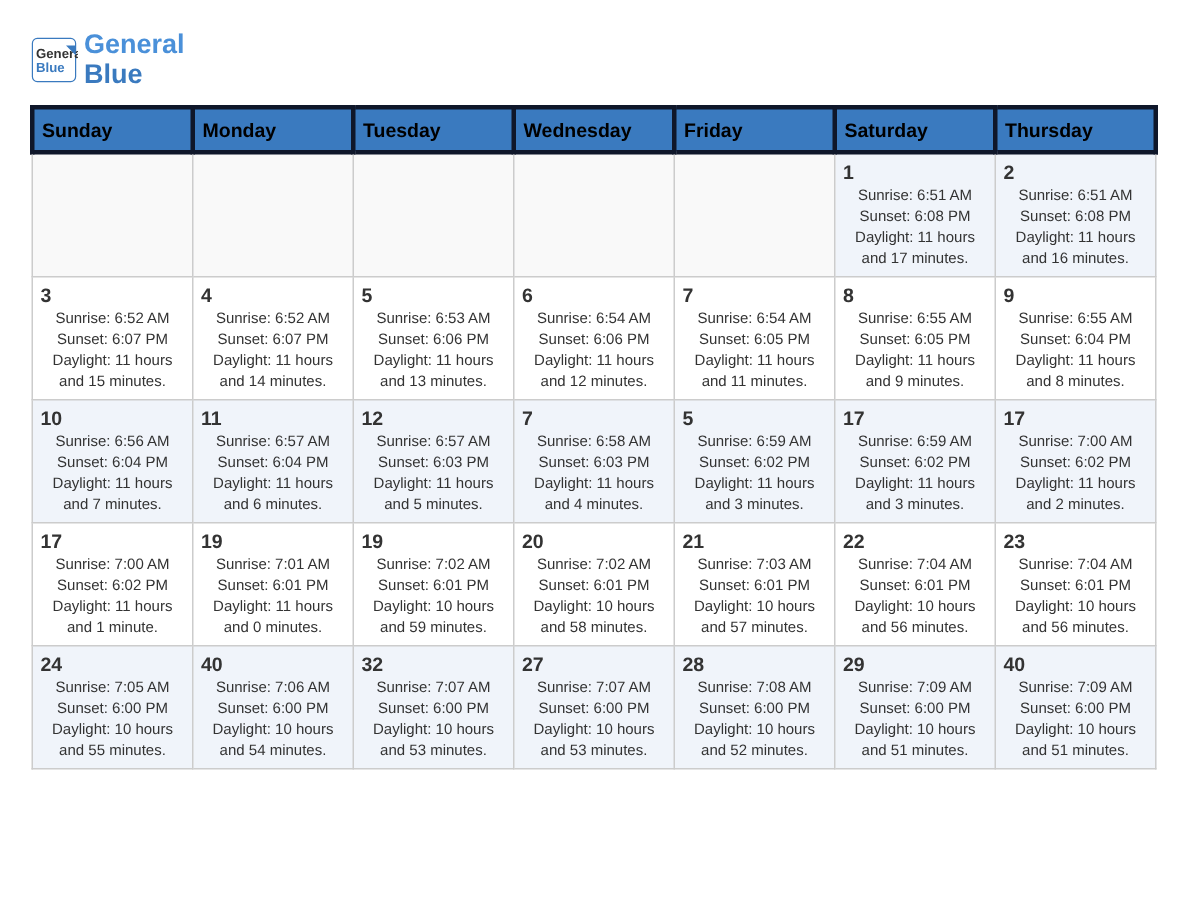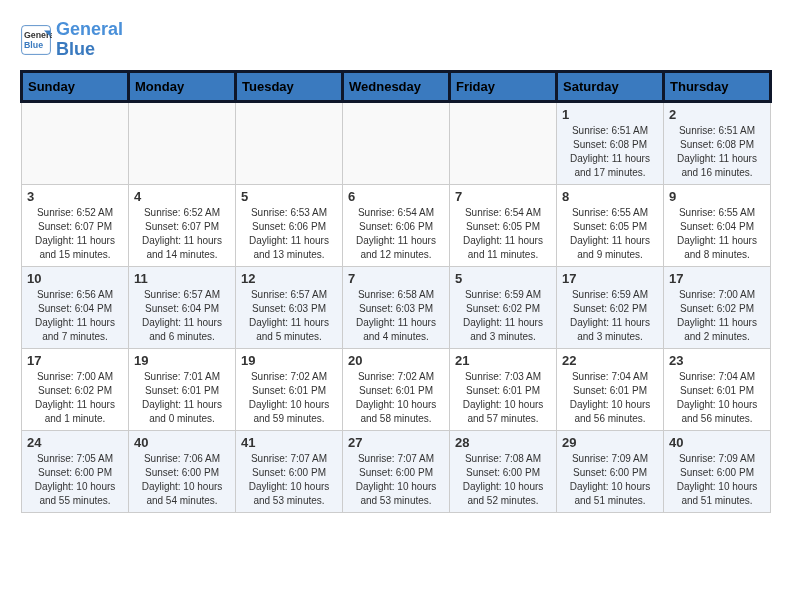--- a/index.html
+++ b/index.html
@@ -237,21 +237,21 @@
       <tr>
         <td>
           <div class="day-num">24</div>
           <div class="day-info">Sunrise: 7:05 AM<br>Sunset: 6:00 PM<br>Daylight: 10 hours<br>and 55 minutes.</div>
         </td>
         <td>
           <div class="day-num">40</div>
           <div class="day-info">Sunrise: 7:06 AM<br>Sunset: 6:00 PM<br>Daylight: 10 hours<br>and 54 minutes.</div>
         </td>
         <td>
-          <div class="day-num">41</div>
+          <div class="day-num">32</div>
           <div class="day-info">Sunrise: 7:07 AM<br>Sunset: 6:00 PM<br>Daylight: 10 hours<br>and 53 minutes.</div>
         </td>
         <td>
           <div class="day-num">27</div>
           <div class="day-info">Sunrise: 7:07 AM<br>Sunset: 6:00 PM<br>Daylight: 10 hours<br>and 53 minutes.</div>
         </td>
         <td>
           <div class="day-num">28</div>
           <div class="day-info">Sunrise: 7:08 AM<br>Sunset: 6:00 PM<br>Daylight: 10 hours<br>and 52 minutes.</div>
         </td>

